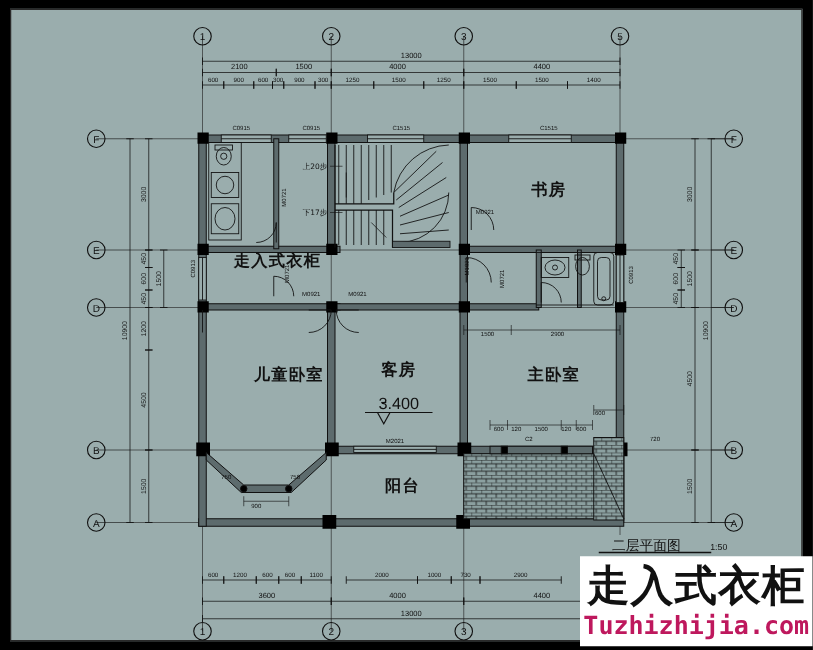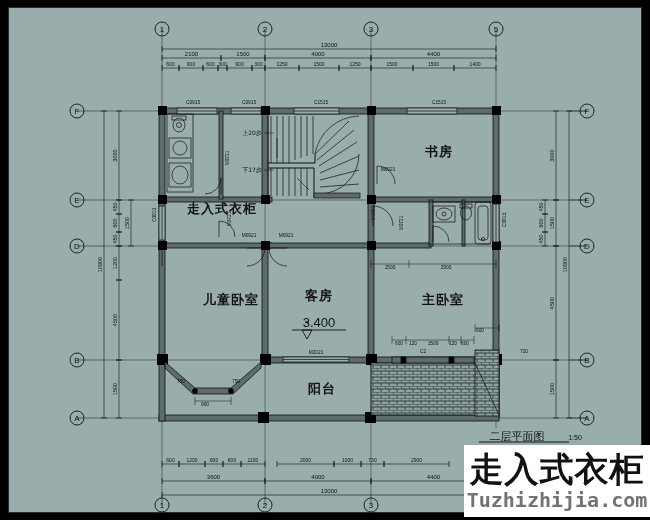--- a/index.html
+++ b/index.html
@@ -6,21 +6,21 @@
   body{width:650px;height:520px;overflow:hidden;font-family:"Liberation Sans",sans-serif;}
   #frame{position:relative;width:650px;height:520px;background:#000;box-sizing:border-box;}
   #sheet{position:absolute;left:8px;top:7px;width:634px;height:506px;background:#9aadad;
          box-sizing:border-box;border:1px solid #2a2a2a;}
   svg{display:block;}
   .lbl{font-family:"Liberation Sans",sans-serif;fill:#111;}
   #wm{position:absolute;left:455px;top:437px;width:186px;height:72px;background:#fff;
       display:flex;flex-direction:column;align-items:center;justify-content:center;}
   #wm .cn{font-size:34px;font-weight:bold;color:#111;letter-spacing:1px;line-height:1;
           font-family:"DejaVu Sans",sans-serif;}
-  #wm .en{font-size:20px;font-weight:bold;color:#737373;line-height:1.1;margin-top:3px;
+  #wm .en{font-size:20px;font-weight:bold;color:#be185d;line-height:1.1;margin-top:3px;
           font-family:"DejaVu Sans Mono",monospace;}
 </style>
 </head>
 <body>
 
 <div id="frame">
   <div id="sheet">
     <svg id="plan" width="634" height="506" viewBox="0 0 634 506">
 
       <g stroke="#222" stroke-width="0.5" fill="none">

